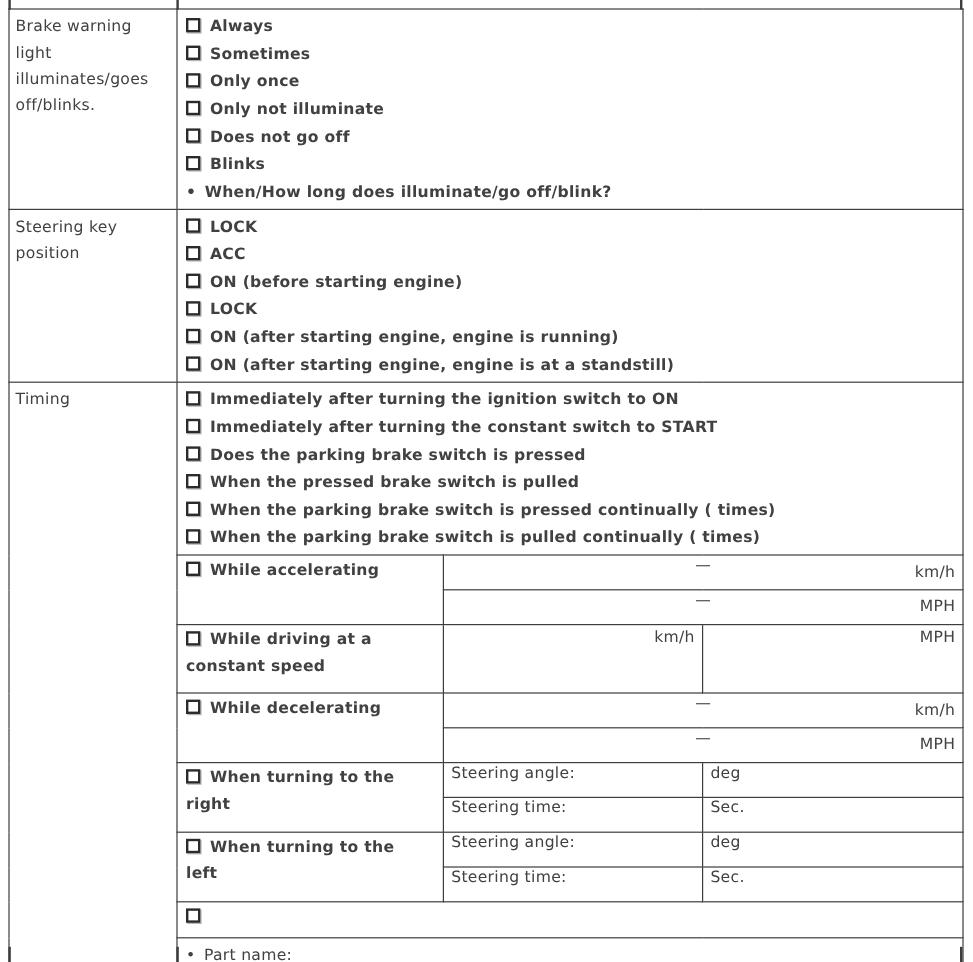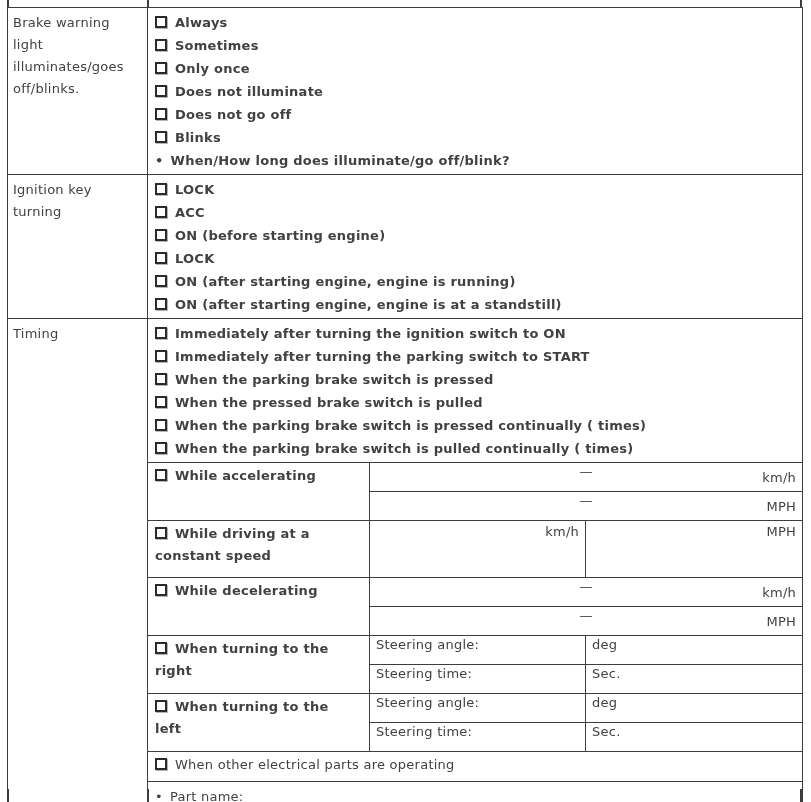--- a/index.html
+++ b/index.html
@@ -128,45 +128,45 @@
       <col style="width:217px">
     </colgroup>
     <tbody>
 
       <tr>
         <td class="label-cell">Brake warning light illuminates/goes off/blinks.</td>
         <td class="opts-cell" colspan="3">
           <div class="opt"><span class="cb"></span><span>Always</span></div>
           <div class="opt"><span class="cb"></span><span>Sometimes</span></div>
           <div class="opt"><span class="cb"></span><span>Only once</span></div>
-          <div class="opt"><span class="cb"></span><span>Does not illuminate</span></div>
+          <div class="opt"><span class="cb"></span><span>Only not illuminate</span></div>
           <div class="opt"><span class="cb"></span><span>Does not go off</span></div>
           <div class="opt"><span class="cb"></span><span>Blinks</span></div>
           <div class="opt"><span class="bullet"></span><span>When/How long does illuminate/go off/blink?</span></div>
         </td>
       </tr>
 
       <tr>
-        <td class="label-cell">Ignition key turning</td>
+        <td class="label-cell">Steering key position</td>
         <td class="opts-cell" colspan="3">
           <div class="opt"><span class="cb"></span><span>LOCK</span></div>
           <div class="opt"><span class="cb"></span><span>ACC</span></div>
           <div class="opt"><span class="cb"></span><span>ON (before starting engine)</span></div>
           <div class="opt"><span class="cb"></span><span>LOCK</span></div>
           <div class="opt"><span class="cb"></span><span>ON (after starting engine, engine is running)</span></div>
           <div class="opt"><span class="cb"></span><span>ON (after starting engine, engine is at a standstill)</span></div>
         </td>
       </tr>
 
       <tr>
         <td class="label-cell" rowspan="12">Timing</td>
         <td class="opts-cell" colspan="3">
           <div class="opt"><span class="cb"></span><span>Immediately after turning the ignition switch to ON</span></div>
-          <div class="opt"><span class="cb"></span><span>Immediately after turning the parking switch to START</span></div>
-          <div class="opt"><span class="cb"></span><span>When the parking brake switch is pressed</span></div>
+          <div class="opt"><span class="cb"></span><span>Immediately after turning the constant switch to START</span></div>
+          <div class="opt"><span class="cb"></span><span>Does the parking brake switch is pressed</span></div>
           <div class="opt"><span class="cb"></span><span>When the pressed brake switch is pulled</span></div>
           <div class="opt"><span class="cb"></span><span>When the parking brake switch is pressed continually ( times)</span></div>
           <div class="opt"><span class="cb"></span><span>When the parking brake switch is pulled continually ( times)</span></div>
         </td>
       </tr>
 
       <tr>
         <td class="sub-label-cell" rowspan="2">
           <span class="cb"></span><span>While accelerating</span>
         </td>
@@ -225,21 +225,21 @@
         <td class="field-cell">Steering angle:</td>
         <td class="unit-cell">deg</td>
       </tr>
       <tr>
         <td class="field-cell">Steering time:</td>
         <td class="unit-cell">Sec.</td>
       </tr>
 
       <tr>
         <td class="single-opt-cell" colspan="3">
-          <span class="cb"></span><span>When other electrical parts are operating</span>
+          <span class="cb"></span>
         </td>
       </tr>
 
       <tr>
         <td class="notes-cell" colspan="3">
           <div class="opt"><span class="bullet"></span><span>Part name:</span></div>
 
         </td>
       </tr>
 

